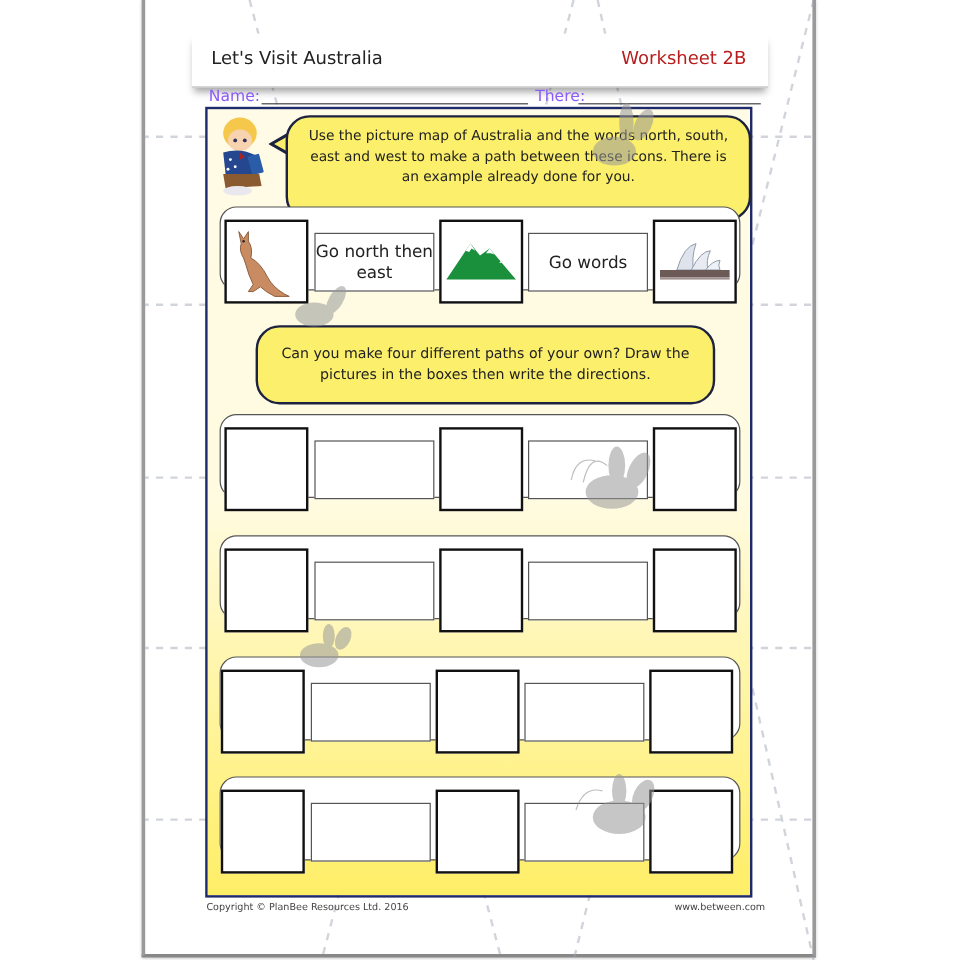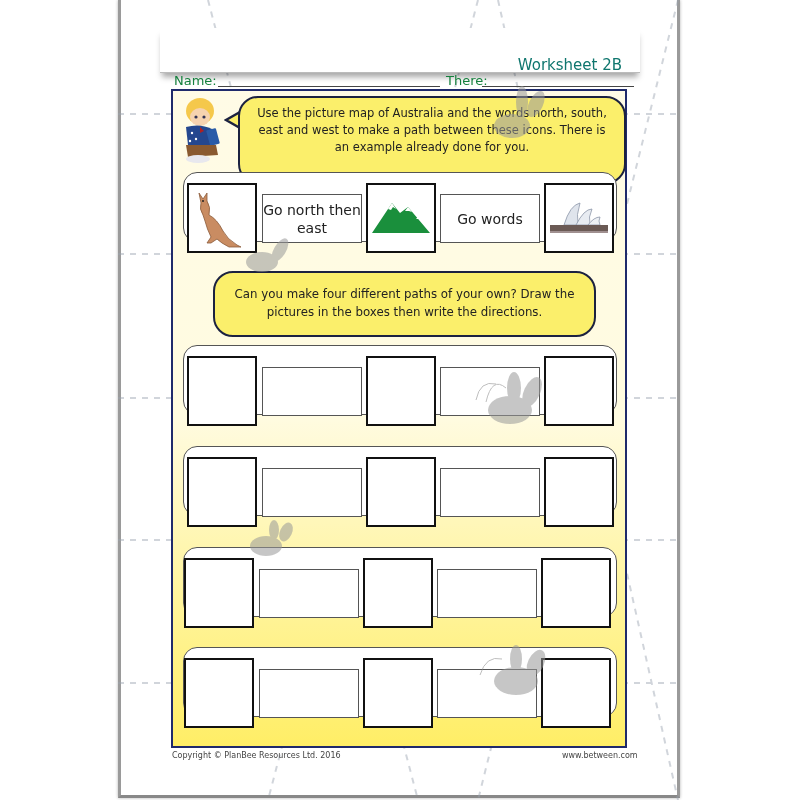--- a/index.html
+++ b/index.html
@@ -1,21 +1,21 @@
 <!DOCTYPE html>
 <html><head>
 <meta charset="utf-8">
 <style>
   html, body { margin:0; padding:0; }
   body { width:800px; height:800px; background:#ffffff; position:relative; overflow:hidden; font-family:"DejaVu Sans", sans-serif; }
   .page { position:absolute; left:118px; top:0; width:562px; height:798px; background:#fff; border-left:3px solid #9a9a9a; border-right:3px solid #9a9a9a; border-bottom:3px solid #888; box-sizing:border-box; box-shadow: 0 0 3px rgba(0,0,0,0.3); }
   .header { position:absolute; left:160px; top:28px; width:480px; height:44px; background:#fff; box-shadow: 0 6px 6px -2px rgba(0,0,0,0.35); border-bottom:1px solid #bbb; }
   .header .title { position:absolute; left:16px; top:11px; font-size:15px; color:#222; }
-  .header .ws { position:absolute; right:18px; top:28px; font-size:15px; color:#0f766e; }
-  .namerow { position:absolute; left:174px; top:72px; width:460px; height:18px; font-size:13px; color:#15803d; }
+  .header .ws { position:absolute; right:18px; top:11px; font-size:15px; color:#b91c1c; }
+  .namerow { position:absolute; left:174px; top:72px; width:460px; height:18px; font-size:13px; color:#8b5cf6; }
   .namerow .lbl { position:absolute; top:1px; }
   .namerow .line { position:absolute; top:14px; height:0; border-bottom:1px solid #444; }
   .panel { position:absolute; left:171px; top:89px; width:456px; height:659px; border:2px solid #1f2a6b; box-sizing:border-box; background:linear-gradient(to bottom, #fffbe6 0%, #fffbe0 50%, #fff28a 85%, #ffee66 100%); }
   .bubble { position:absolute; background:#fbef6b; border:2.5px solid #1c2240; border-radius:20px; box-sizing:border-box; text-align:center; color:#222; font-size:11.5px; line-height:17px; }
   .row { position:absolute; left:183px; width:434px; height:70px; background:#fff; border:1.5px solid #555; border-radius:14px; box-sizing:border-box; }
   .sq { position:absolute; top:10px; width:70px; height:70px; border:2.5px solid #111; box-sizing:border-box; background:#fff; overflow:hidden; }
   .rect { position:absolute; top:21px; width:100px; height:49px; border:1.5px solid #555; box-sizing:border-box; background:#fff; text-align:center; font-size:14px; color:#222; line-height:18px; display:flex; align-items:center; justify-content:center; }
   .boy { position:absolute; left:176px; top:95px; width:52px; height:70px; }
   .footer { position:absolute; top:751px; font-size:8px; color:#444;text-align:center; }
   .ghost { position:absolute; opacity:0.55; }
@@ -33,20 +33,21 @@
     <line x1="0" y1="540" x2="562" y2="540"></line>
     <line x1="0" y1="683" x2="562" y2="683"></line>
     <line x1="90" y1="0" x2="300" y2="800"></line>
     <line x1="360" y1="0" x2="150" y2="800"></line>
     <line x1="380" y1="0" x2="560" y2="800"></line>
     <line x1="560" y1="0" x2="360" y2="800"></line>
   </g>
 </svg>
 
 <div class="header">
+  <span class="title">Let's Visit Australia</span>
   <span class="ws">Worksheet 2B</span>
 </div>
 
 <div class="namerow">
   <span class="lbl" style="left:0">Name:</span>
   <span class="line" style="left:44px;width:222px"></span>
   <span class="lbl" style="left:272px">There:</span>
   <span class="line" style="left:308px;width:152px"></span>
 </div>
 

